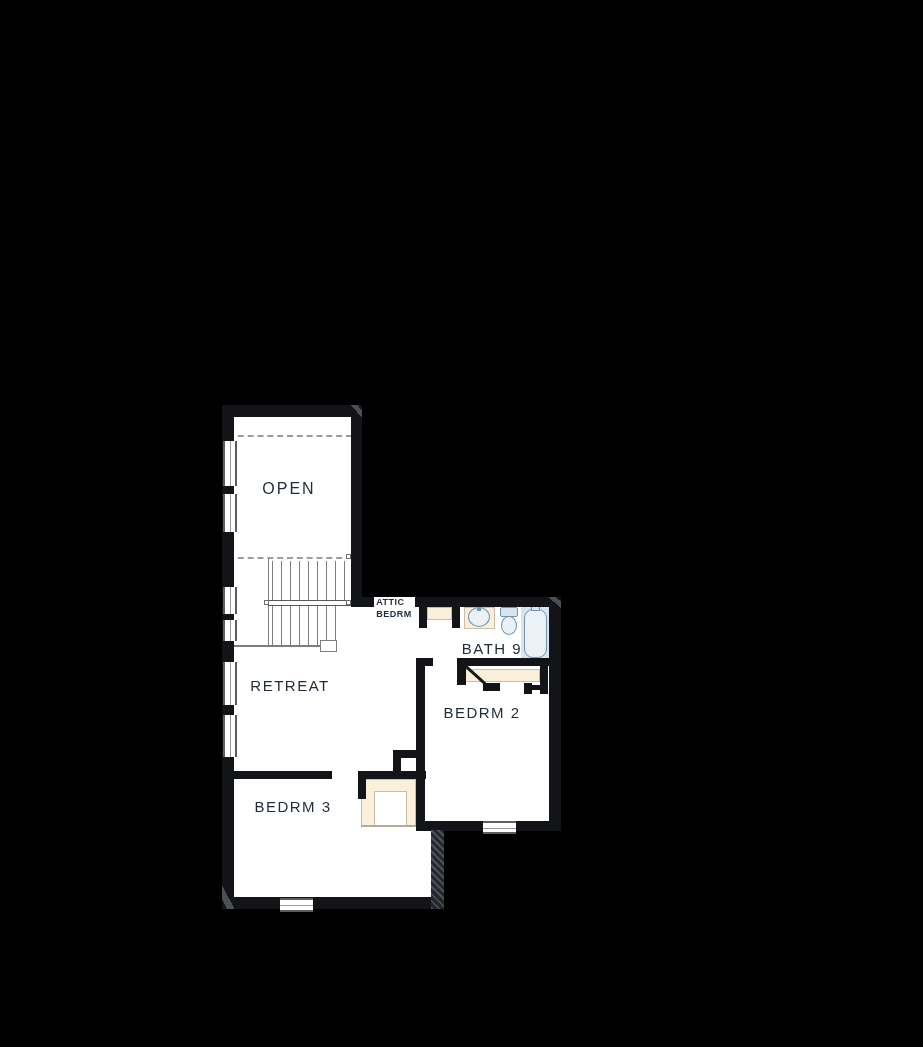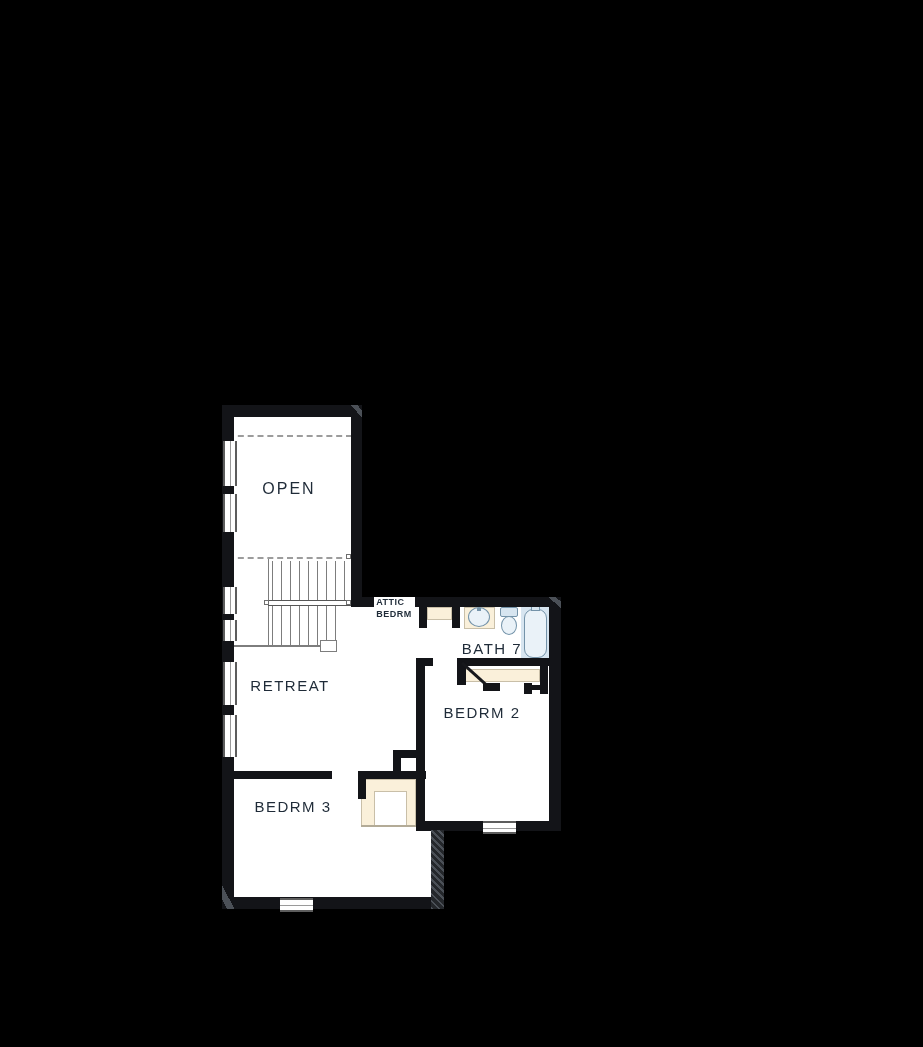--- a/index.html
+++ b/index.html
@@ -116,21 +116,21 @@
     <div class="winV" style="left:223px;top:620px;width:10px;height:21px;"></div>
     <div class="winV" style="left:223px;top:662px;width:10px;height:43px;"></div>
     <div class="winV" style="left:223px;top:715px;width:10px;height:42px;"></div>
     <div class="winH" style="left:280px;top:898px;width:33px;height:10px;"></div>
     <div class="winH" style="left:483px;top:821px;width:33px;height:9px;"></div>
 
     <div class="room-label big" style="left:289px;top:489px;">OPEN</div>
     <div class="room-label" style="left:290px;top:685px;">RETREAT</div>
     <div class="room-label" style="left:293px;top:806px;">BEDRM 3</div>
     <div class="room-label" style="left:482px;top:712px;">BEDRM 2</div>
-    <div class="room-label" style="left:492px;top:648px;">BATH 7</div>
+    <div class="room-label" style="left:492px;top:648px;">BATH 9</div>
     <div class="patch" style="left:374px;top:597px;width:41px;height:12px;"></div>
     <div class="attic" style="left:394px;top:596px;">
       <div>ATTIC</div>
       <div>BEDRM</div>
     </div>
 
   </div>
 </div>
 
 </body></html>

